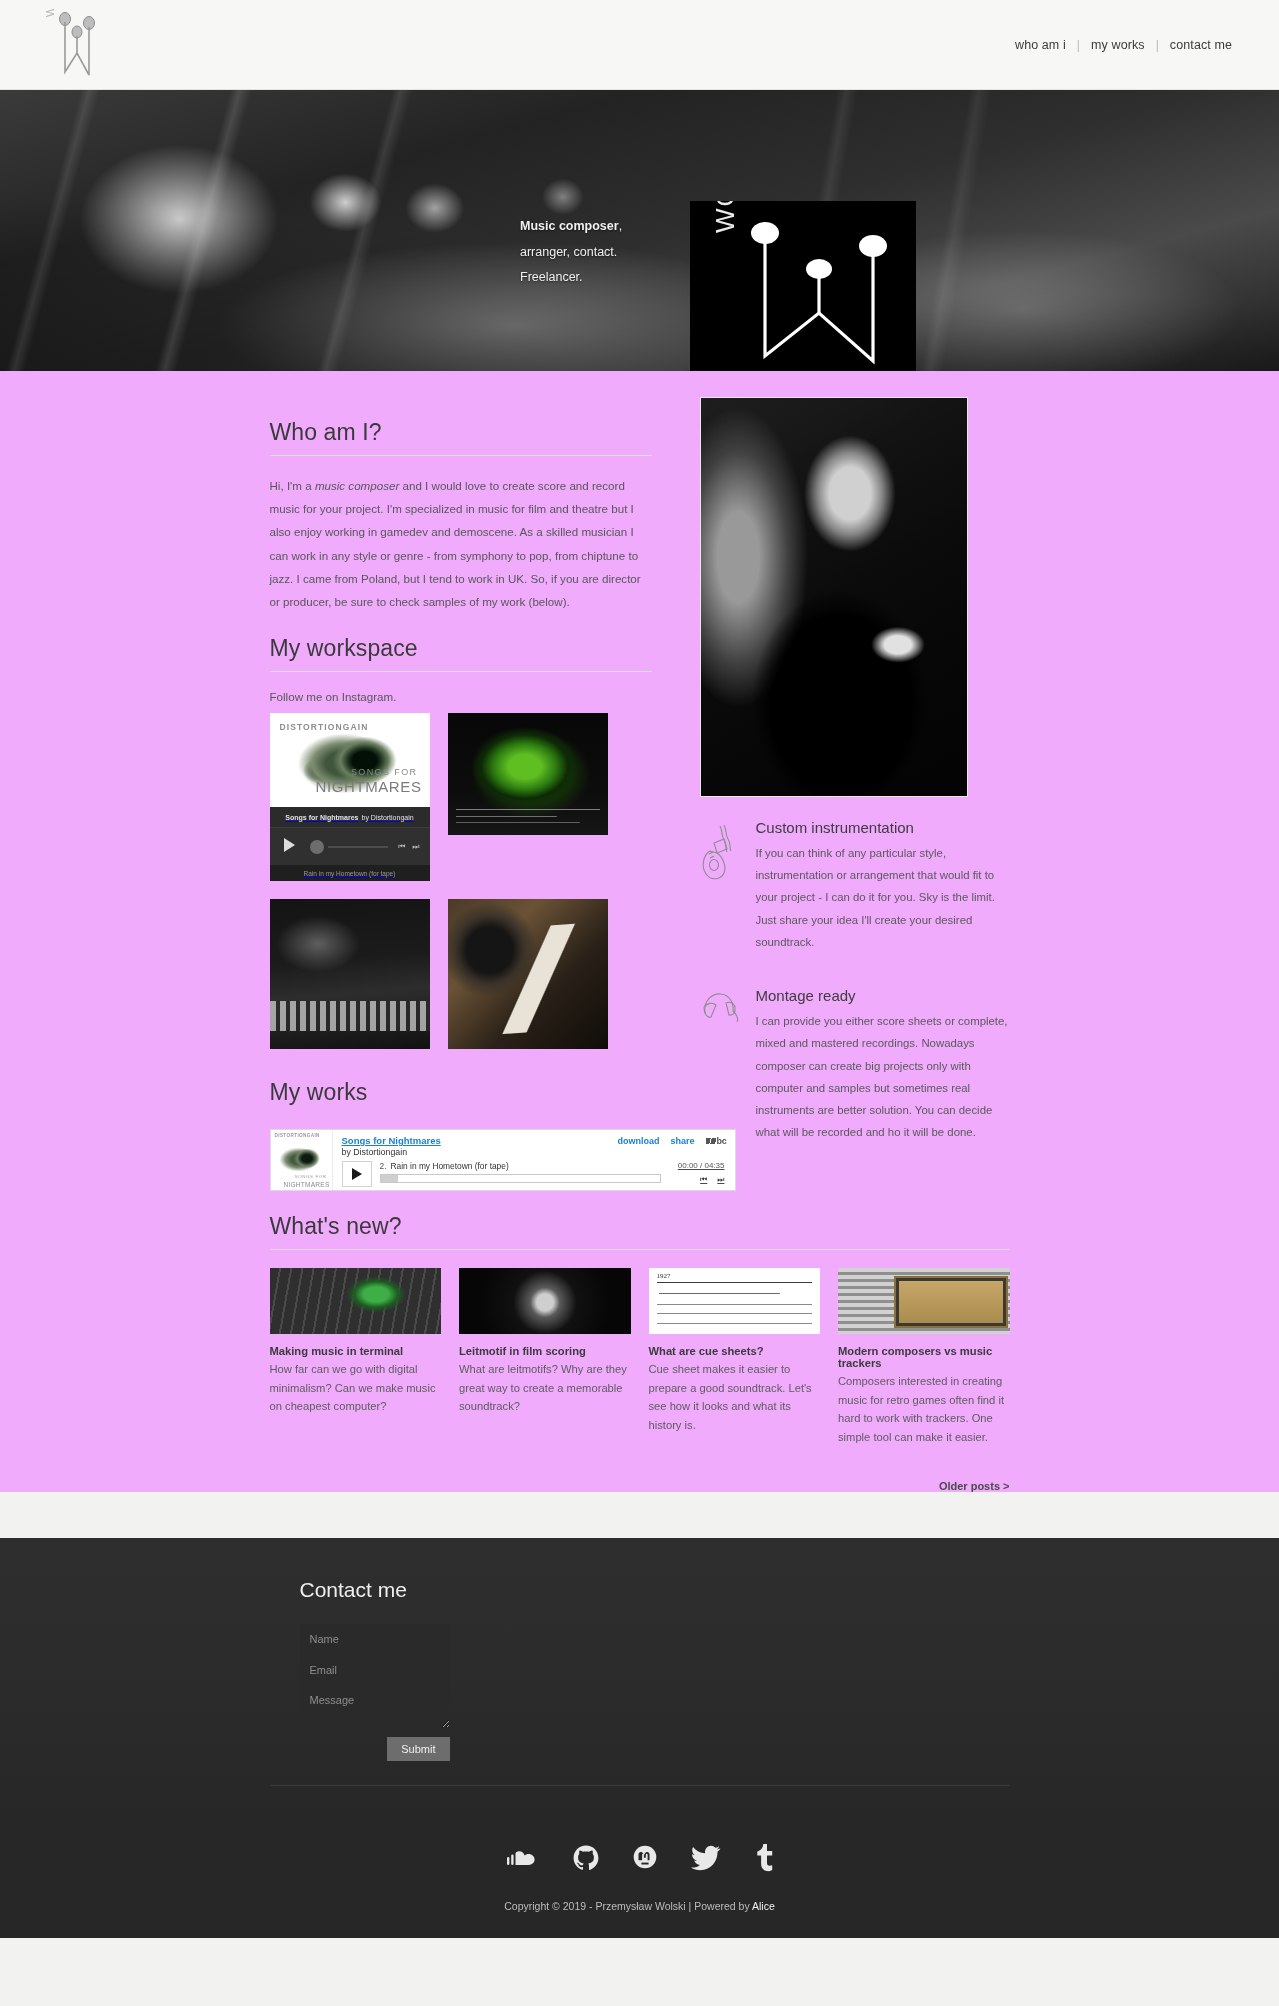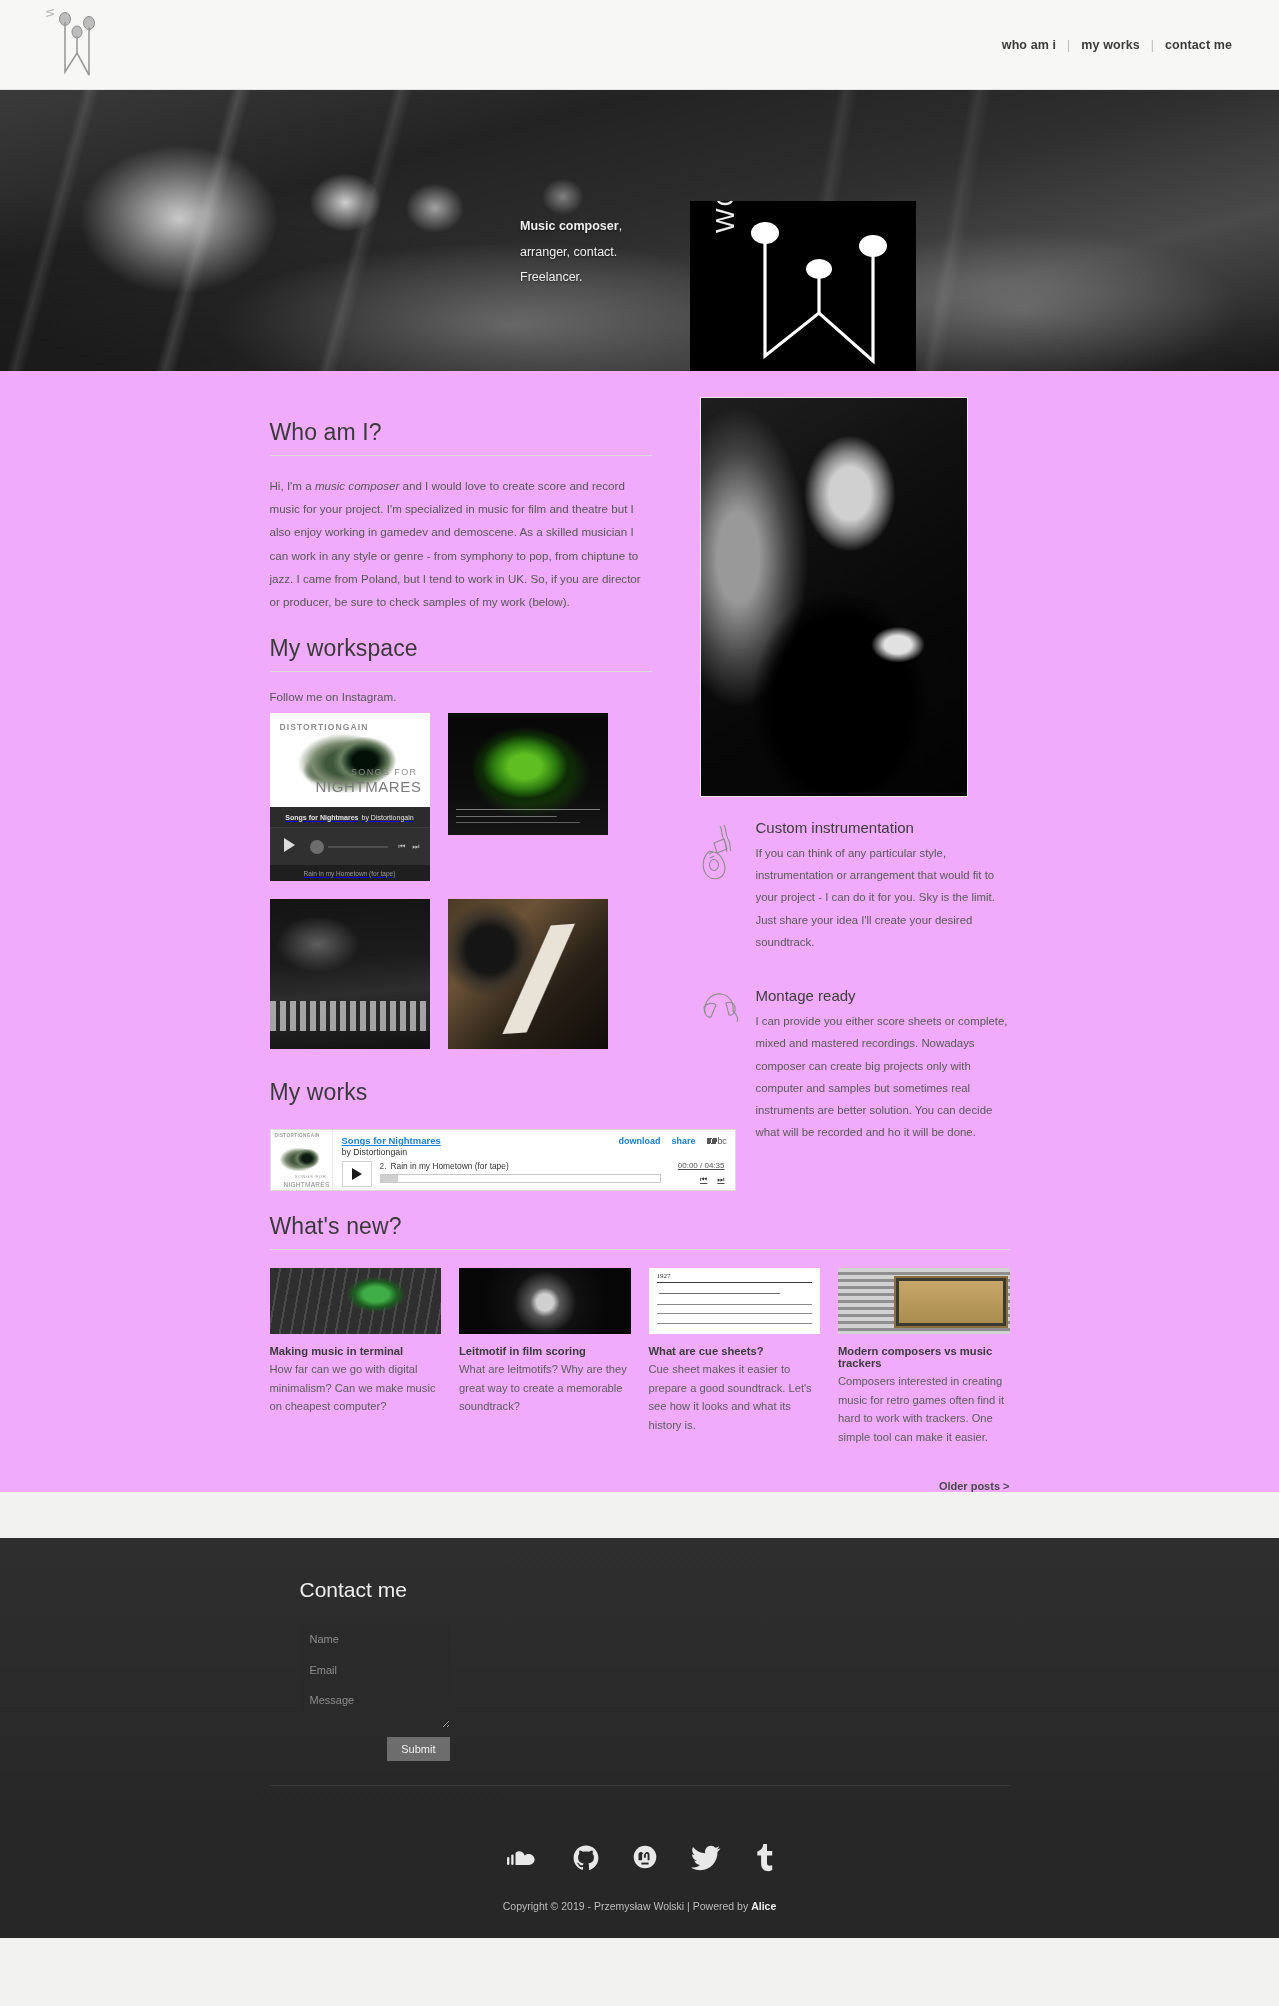--- a/index.html
+++ b/index.html
@@ -34,21 +34,21 @@
     transform: translateY(-50%);
     display: flex;
     align-items: center;
     gap: 0;
     font-size: 12.5px;
     letter-spacing: .1px;
   }
   .topnav a {
     color: #3c3c3c;
     text-decoration: none;
-    font-weight: 700;
+    font-weight: 400;
     padding: 0 11px;
   }
   .topnav .sep { color: #b9b9b7; font-size: 12px; }
 
   
   .hero {
     position: relative;
     height: 281px;
     overflow: hidden;
     background: #2a2a2a;
@@ -287,21 +287,21 @@
       radial-gradient(ellipse 13px 10px at 64% 48%, #0d1a10 0 38%, #2f4330 55%, #6c7f62 75%, rgba(170,180,160,0) 100%),
       radial-gradient(ellipse 19px 12px at 44% 52%, #465a42 0 40%, #7d8c72 68%, rgba(200,205,190,0) 100%);
   }
   .bc-art .s1 { position:absolute; bottom:11px; right:5px; font-size:4.4px; color:#9a9a9a; letter-spacing:.6px;}
   .bc-art .s2 { position:absolute; bottom:2px; right:2px; font-size:6.6px; color:#8a8a8a; letter-spacing:.2px;}
   .bc-main { flex:1; padding: 5px 8px 0 9px; position:relative; }
   .bc-row1 { display:flex; align-items:baseline; }
   .bc-title { font-size:9.5px; font-weight:700; color:#1a7fd4; }
   .bc-links { margin-left:auto; display:flex; align-items:center; gap:11px; }
   .bc-links a { font-size:9px; color:#1a7fd4; text-decoration:none; font-weight:600;}
-  .bc-logo { font-size:9px; color:#555; font-weight:400; letter-spacing:-.3px; display:flex; align-items:center;}
+  .bc-logo { font-size:9px; color:#555; font-weight:700; letter-spacing:-.3px; display:flex; align-items:center;}
   .bc-logo .mark { display:inline-block; width:10px;height:6px; margin-right:1px;
     background:linear-gradient(105deg, #555 0 42%, transparent 42% 50%, #555 50% 92%, transparent 92%);}
   .bc-by { font-size:8.8px; color:#333; margin-top:1px; }
   .bc-row2 { display:flex; align-items:flex-start; margin-top:4px; }
   .bc-play {
     width:30px;height:26px;border:1px solid #d2d2d2; background:#fff;
     display:flex;align-items:center;justify-content:center;
   }
   .bc-play i { width:0;height:0;border-left:10px solid #1a1a1a;border-top:6px solid transparent;border-bottom:6px solid transparent;}
   .bc-track { flex:1; margin-left:8px; }
@@ -385,21 +385,21 @@
     padding: 28px 0 26px 0;
     text-align:center;
   }
   .socials { display:flex; justify-content:center; align-items:center; gap:33px; }
   .socials .sicon { color:#e8e8e8; display:block; }
   .copyright {
     margin-top: 24px;
     font-size: 10.5px;
     color:#bdbdbd;
   }
-  .copyright b { color:#f2f2f2; font-weight:700; }
+  .copyright b { color:#f2f2f2; font-weight:400; }
 </style>
 </head>
 <body>
 
 <div class="topbar">
   <a href="#" class="brand-logo" title="WOLSKI">
     <svg width="68" height="72" viewBox="0 0 68 72">
       <text x="14" y="8" transform="rotate(-90 14 8)" font-family="Liberation Sans, sans-serif" font-size="11" letter-spacing="1.5" fill="#b4b4b4">WOLSKI</text>
       <ellipse cx="25" cy="10" rx="5.5" ry="6.5" fill="#bdbdbd" stroke="#8e8e8e" stroke-width="1"></ellipse>
       <ellipse cx="49" cy="14" rx="5.5" ry="6.5" fill="#bdbdbd" stroke="#8e8e8e" stroke-width="1"></ellipse>

